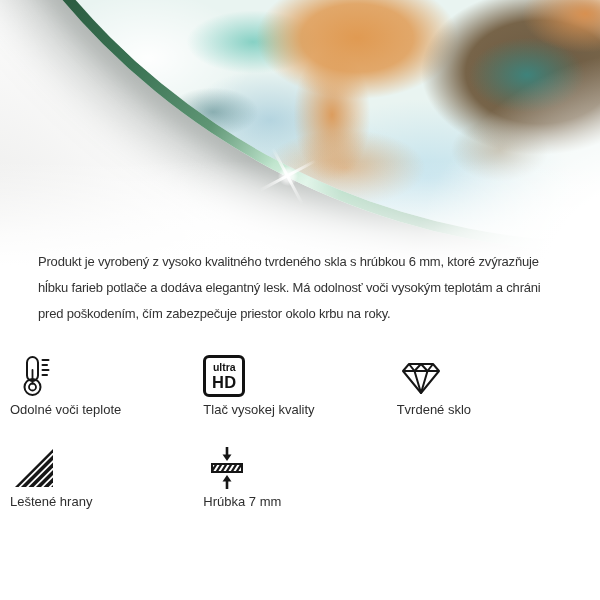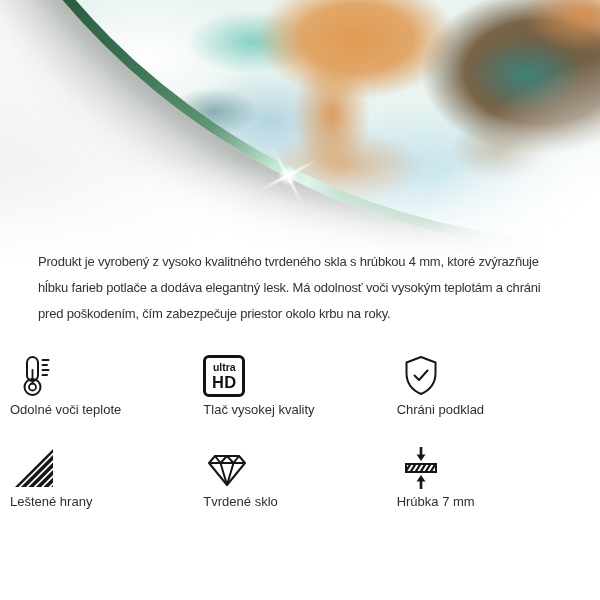--- a/index.html
+++ b/index.html
@@ -91,21 +91,21 @@
       <div class="marble"></div>
     </div>
   </div>
   <div class="photo-fade"></div>
   <div class="sparkle">
     <div class="sparkle-core"></div>
   </div>
 </div>
 
 <div class="content">
-  <p class="description">Produkt je vyrobený z vysoko kvalitného tvrdeného skla s hrúbkou 4 mm, ktoré zvýrazňuje hĺbku farieb potlače a dodáva elegantný lesk. Má odolnosť voči vysokým teplotám a chráni pred poškodením, čím zabezpečuje priestor okolo krbu na roky.</p>
+  <p class="description">Produkt je vyrobený z vysoko kvalitného tvrdeného skla s hrúbkou 6 mm, ktoré zvýrazňuje hĺbku farieb potlače a dodáva elegantný lesk. Má odolnosť voči vysokým teplotám a chráni pred poškodením, čím zabezpečuje priestor okolo krbu na roky.</p>
 </div>
 
 <div class="features">
 
   <div class="feature">
     <div class="iconbox">
       <svg class="ic" width="48" height="48" viewBox="0 0 48 48" stroke-linecap="round">
         <rect x="17" y="5" width="11" height="24" rx="5.5"></rect>
         <circle cx="22.5" cy="35" r="8"></circle>
         <circle cx="22.5" cy="35" r="3.5" stroke-width="1.8"></circle>
@@ -122,28 +122,31 @@
   <div class="feature">
     <div class="iconbox">
       <div class="uhd">
         <span class="t">ultra</span>
         <span class="b">HD</span>
       </div>
     </div>
     <div class="label">Tlač vysokej kvality</div>
   </div>
 
+
   <div class="feature">
     <div class="iconbox">
-      <svg class="ic" width="48" height="48" viewBox="0 0 48 48" stroke-width="2.2" stroke-linejoin="round" stroke-linecap="round">
-        <path d="M24 5 L38.5 10.5 V21 C38.5 31.5 32 38.5 24 42 C16 38.5 9.5 31.5 9.5 21 V10.5 Z"></path>
-        <path d="M17.5 23.5 L22 28 L30.5 18.5"></path>
+      <svg class="ic" width="48" height="48" viewBox="0 0 48 48" stroke-width="1.8" stroke-linejoin="round">
+        <path d="M12 12 H36 L42 19 L24 41 L6 19 Z"></path>
+        <path d="M6 19 H42"></path>
+        <path d="M12 12 L17.5 19 L24 41 L30.5 19 L36 12"></path>
+        <path d="M24 12 L17.5 19 M24 12 L30.5 19"></path>
       </svg>
     </div>
-    <div class="label">Chráni podklad</div>
+    <div class="label">Tvrdené sklo</div>
   </div>
 
   <div class="feature">
     <div class="iconbox">
       <svg width="48" height="48" viewBox="0 0 48 48">
         <defs>
             <clipPath id="tri">
               <path d="M5 43 L43 43 L43 5 Z"></path>
             </clipPath>
           </defs>
@@ -151,32 +154,20 @@
           <line x1="-9" y1="58" x2="49" y2="0"></line>
           <line x1="-1.5" y1="58" x2="56.5" y2="0"></line>
           <line x1="6" y1="58" x2="64" y2="0"></line>
           <line x1="13.5" y1="58" x2="71.5" y2="0"></line>
           <line x1="21" y1="58" x2="79" y2="0"></line>
           <line x1="28.5" y1="58" x2="86.5" y2="0"></line>
         </g>
       </svg>
     </div>
     <div class="label">Leštené hrany</div>
-  </div>
-
-  <div class="feature">
-    <div class="iconbox">
-      <svg class="ic" width="48" height="48" viewBox="0 0 48 48" stroke-width="1.8" stroke-linejoin="round">
-        <path d="M12 12 H36 L42 19 L24 41 L6 19 Z"></path>
-        <path d="M6 19 H42"></path>
-        <path d="M12 12 L17.5 19 L24 41 L30.5 19 L36 12"></path>
-        <path d="M24 12 L17.5 19 M24 12 L30.5 19"></path>
-      </svg>
-    </div>
-    <div class="label">Tvrdené sklo</div>
   </div>
 
   <div class="feature">
     <div class="iconbox">
       <svg width="48" height="48" viewBox="0 0 48 48">
         <defs>
             <clipPath id="bar">
               <rect x="9" y="20" width="30" height="8"></rect>
             </clipPath>
           </defs>

